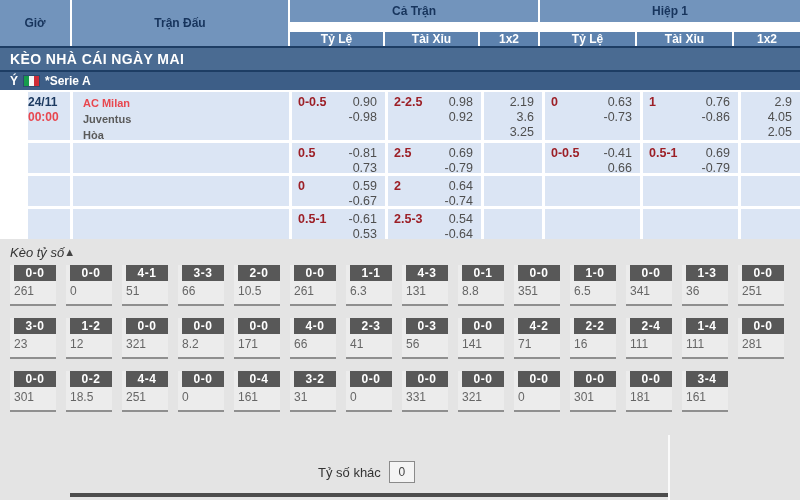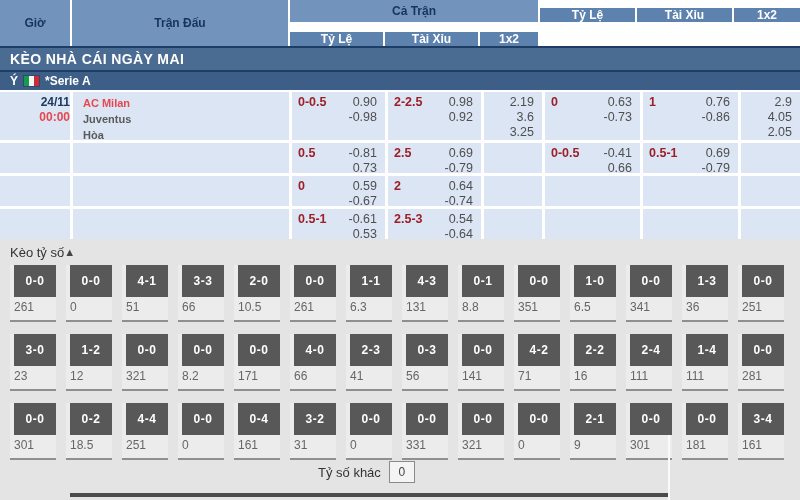--- a/index.html
+++ b/index.html
@@ -38,58 +38,59 @@
   .flag span{flex:1;}
   .flag .g{background:#169b4c;} .flag .w{background:#f5f5f5;} .flag .r{background:#cd2b37;}
   
   .odds{
     display:grid;margin-top:2px;
     grid-template-columns:70px 216px 93px 93px 58px 95px 95px 1fr;
     grid-template-rows:48px 30px 30px 30px;
     gap:3px;background:#fff;
   }
   .cell{background:#dbe5f4;overflow:hidden;}
-  .time-cell{text-align:right;padding-top:3px;font-size:12px;font-weight:bold;line-height:15px;}
+  .time-cell{text-align:left;padding-top:3px;font-size:12px;font-weight:bold;line-height:15px;margin-left:28px;}
   .m-date{color:#1d3a60;}
   .m-time{color:#e8474f;}
   .match-cell{padding:3px 0 0 10px;font-size:11px;font-weight:600;line-height:16px;}
   .m-home{color:#e8474f;}
   .m-away,.m-draw{color:#5a5a5a;}
   .odds-cell{display:flex;justify-content:space-between;align-items:flex-start;
     padding:3px 8px 0 6px;font-size:12.5px;cursor:pointer;}
   .line{color:#9c1f26;font-weight:bold;}
   .vals{text-align:right;color:#4f4f4f;line-height:15px;}
   .x2cell{display:block;text-align:right;padding:3px 8px 8px 0;font-size:12.5px;
     color:#4f4f4f;line-height:15px;cursor:pointer;}
   
   .score-section{position:relative;height:261px;background:#e4e4e4;}
   .ss-head{display:flex;align-items:center;
-    padding:6px 12px 5px 10px;font-size:13px;color:#333;}
+    padding:6px 12px 5px 10px;font-size:13px;color:#333;font-style:italic;}
   .arrow{font-size:11px;color:#444;cursor:pointer;line-height:11px;}
   .score-grid{display:grid;grid-template-columns:repeat(14,46px);
     column-gap:10px;row-gap:12px;padding-left:10px;}
   .score-cell{border-bottom:2px solid #8f8f8f;padding-bottom:2px;cursor:pointer;background:#ececec;}
-  .score-btn{margin-left:4px;height:32px;background:#585858;color:#fff;
+  .score-btn{margin-left:4px;height:16px;background:#585858;color:#fff;
     font-weight:bold;font-size:12px;letter-spacing:.5px;
     display:flex;align-items:center;justify-content:center;}
   .score-val{padding:3px 0 2px 4px;font-size:12px;color:#666;min-height:16px;}
   .other{position:absolute;left:318px;top:222px;display:flex;align-items:center;
     gap:8px;font-size:13px;color:#333;}
   .other-box{width:24px;height:20px;border:1px solid #8a8a8a;background:#f4f4f4;
     display:flex;align-items:center;justify-content:center;font-size:12px;color:#444;cursor:pointer;}
   .vline{position:absolute;left:668px;top:196px;bottom:0;width:2px;background:#fafafa;}
   .hscroll{position:absolute;left:70px;bottom:3px;width:598px;height:4px;background:#4c4c4c;cursor:pointer;}
 </style>
 </head>
 <body>
 
 <div class="hdr">
   <div class="hcell top-h h-time">Giờ</div>
   <div class="hcell top-h h-match">Trận Đấu</div>
   <div class="hcell top-h h-full">Cả Trận</div>
+  <div class="hcell top-h h-half">Hiệp 1</div>
   <div class="hcell sub-h">Tỷ Lệ</div>
   <div class="hcell sub-h">Tài Xỉu</div>
   <div class="hcell sub-h">1x2</div>
   <div class="hcell sub-h">Tỷ Lệ</div>
   <div class="hcell sub-h">Tài Xỉu</div>
   <div class="hcell sub-h">1x2</div>
 </div>
 
 <div class="banner">
   <span>KÈO NHÀ CÁI NGÀY MAI</span>
@@ -379,24 +380,20 @@
       </div>
       <div class="score-cell">
         <div class="score-btn">0-0</div>
         <div class="score-val">321</div>
       </div>
       <div class="score-cell">
         <div class="score-btn">0-0</div>
         <div class="score-val">0</div>
       </div>
       <div class="score-cell">
-        <div class="score-btn">2-1</div>
-        <div class="score-val">9</div>
-      </div>
-      <div class="score-cell">
         <div class="score-btn">0-0</div>
         <div class="score-val">301</div>
       </div>
       <div class="score-cell">
         <div class="score-btn">0-0</div>
         <div class="score-val">181</div>
       </div>
       <div class="score-cell">
         <div class="score-btn">3-4</div>
         <div class="score-val">161</div>

